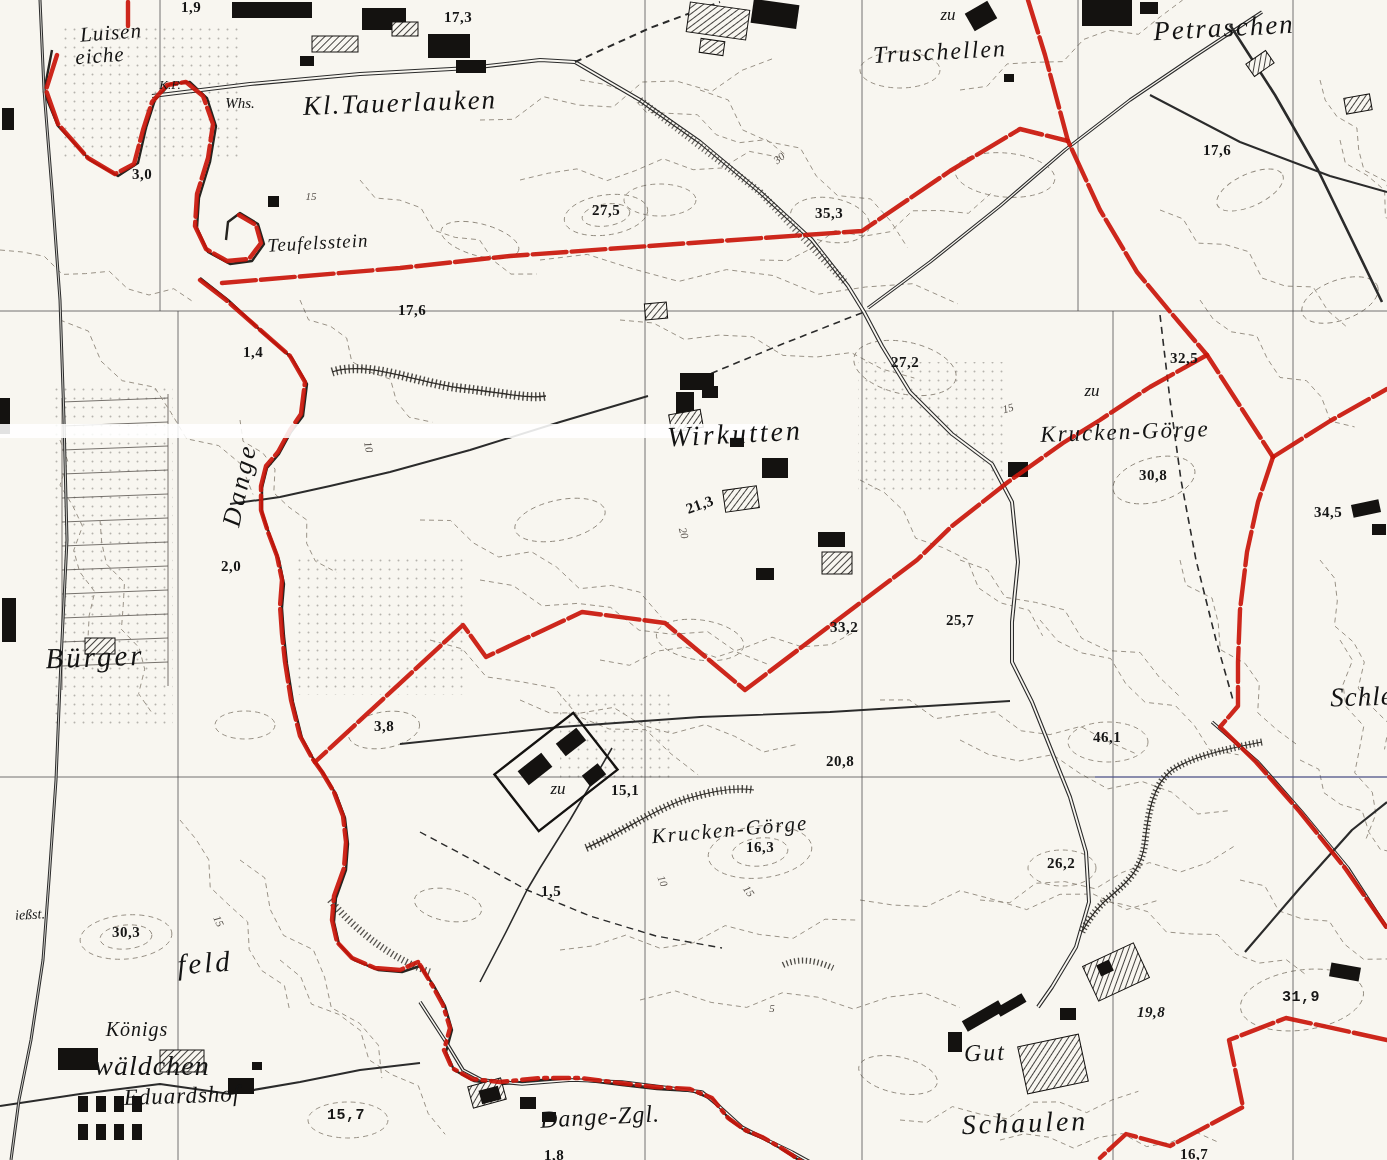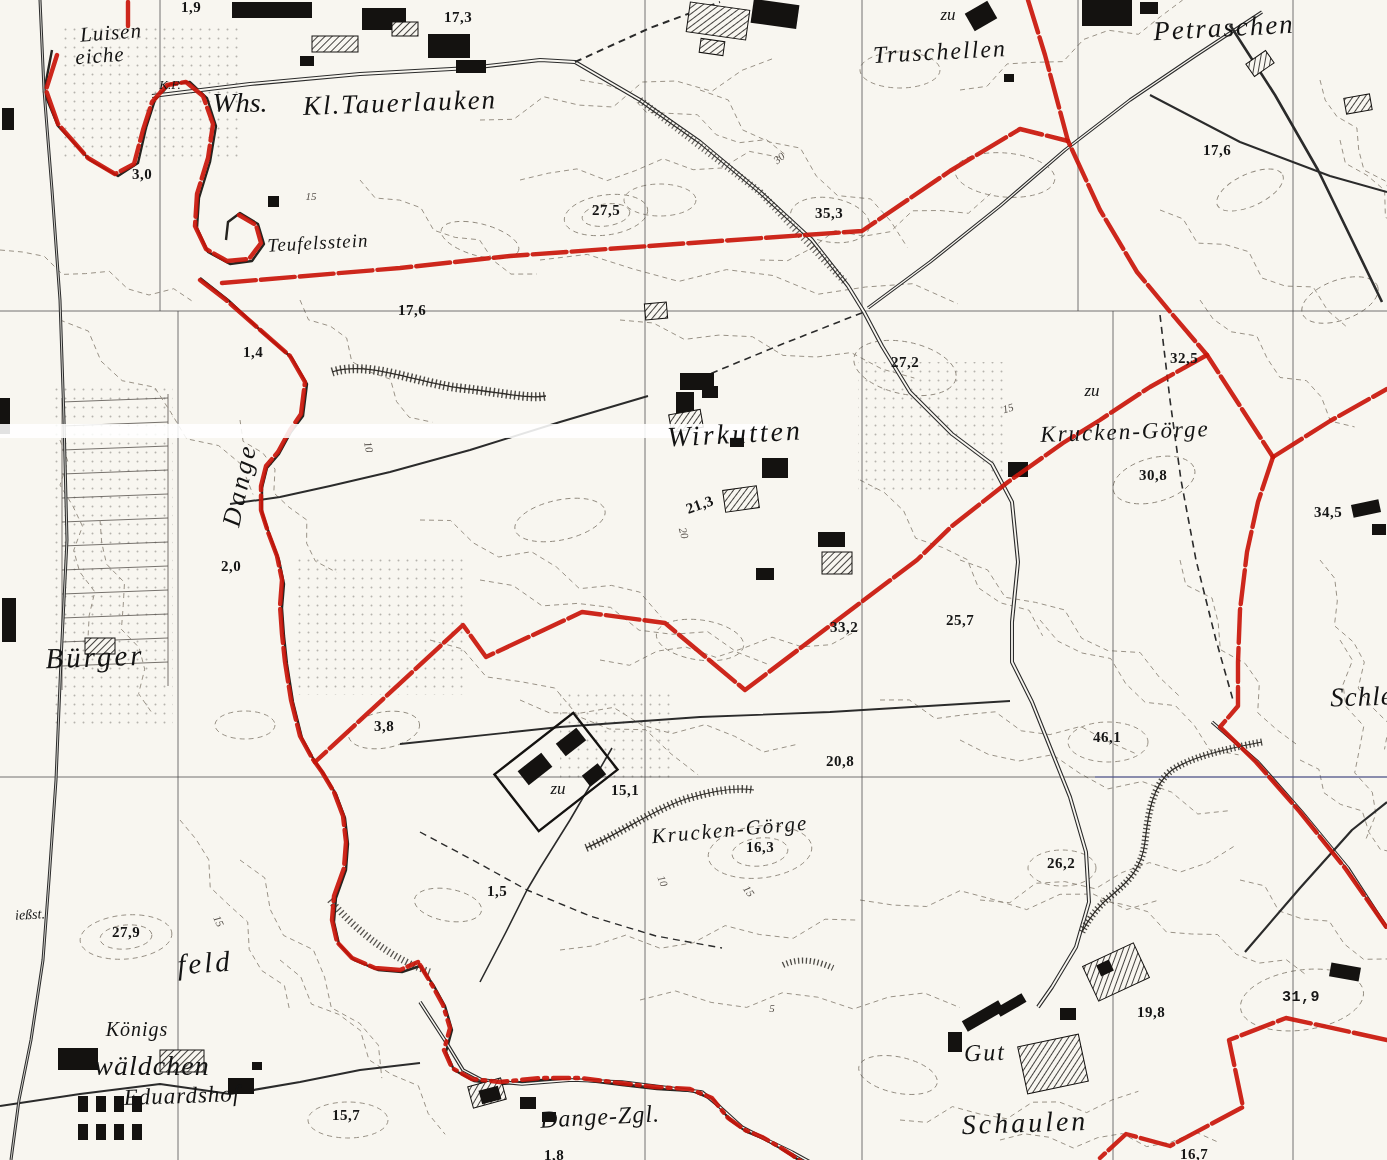--- a/index.html
+++ b/index.html
@@ -253,21 +253,21 @@
         <polyline points="420,965 432,985 443,1005 450,1028 444,1050 452,1068 472,1079 500,1082 540,1078 580,1078 620,1083 655,1087 690,1089 712,1098 728,1118 745,1130 762,1137 778,1146 792,1155 802,1162" fill="none" stroke="#c9150a" stroke-width="4.4" stroke-linejoin="round" stroke-linecap="round" stroke-dasharray="16 6 3 6" opacity="0.92"></polyline>
       </g>
   </svg>
 
   <div class="streak" style="left:0;top:424px;width:768px;height:14px;opacity:.88;"></div>
 
   <div id="labels">
       <div class="lbl place" style="left: 111px; top: 33px; transform: translate(-50%, -50%) rotate(-4deg); font-size: 21px; letter-spacing: 1px;">Luisen</div>
       <div class="lbl place" style="left: 100px; top: 56px; transform: translate(-50%, -50%) rotate(-4deg); font-size: 21px; letter-spacing: 1px;">eiche</div>
       <div class="lbl place" style="left: 170px; top: 85px; transform: translate(-50%, -50%) rotate(0deg); font-size: 13px; letter-spacing: 0px;">K.F.</div>
-      <div class="lbl place" style="left: 240px; top: 103px; transform: translate(-50%, -50%) rotate(0deg); font-size: 28px; letter-spacing: 0px;">Whs.</div>
+      <div class="lbl place" style="left: 240px; top: 103px; transform: translate(-50%, -50%) rotate(0deg); font-size: 15px; letter-spacing: 0px;">Whs.</div>
       <div class="lbl place" style="left: 400px; top: 103px; transform: translate(-50%, -50%) rotate(-2deg); font-size: 27px; letter-spacing: 2px;">Kl.Tauerlauken</div>
       <div class="lbl place" style="left: 318px; top: 243px; transform: translate(-50%, -50%) rotate(-3deg); font-size: 19px; letter-spacing: 1px;">Teufelsstein</div>
       <div class="lbl place" style="left: 948px; top: 15px; transform: translate(-50%, -50%) rotate(0deg); font-size: 17px; letter-spacing: 0px;">zu</div>
       <div class="lbl place" style="left: 940px; top: 52px; transform: translate(-50%, -50%) rotate(-3deg); font-size: 24px; letter-spacing: 2px;">Truschellen</div>
       <div class="lbl place" style="left: 1224px; top: 28px; transform: translate(-50%, -50%) rotate(-3deg); font-size: 27px; letter-spacing: 2px;">Petraschen</div>
       <div class="lbl place" style="left: 735px; top: 434px; transform: translate(-50%, -50%) rotate(-3deg); font-size: 28px; letter-spacing: 3px;">Wirkutten</div>
       <div class="lbl place" style="left: 1092px; top: 391px; transform: translate(-50%, -50%) rotate(0deg); font-size: 17px; letter-spacing: 0px;">zu</div>
       <div class="lbl place" style="left: 1125px; top: 432px; transform: translate(-50%, -50%) rotate(-2deg); font-size: 23px; letter-spacing: 2px;">Krucken-Görge</div>
       <div class="lbl place" style="left: 240px; top: 485px; transform: translate(-50%, -50%) rotate(-78deg); font-size: 26px; letter-spacing: 3px;">Dange</div>
       <div class="lbl place" style="left: 95px; top: 657px; transform: translate(-50%, -50%) rotate(-2deg); font-size: 29px; letter-spacing: 3px;">Bürger</div>
@@ -296,25 +296,25 @@
       <div class="lbl spot" style="left: 1328px; top: 512px; transform: translate(-50%, -50%) rotate(0deg);">34,5</div>
       <div class="lbl spot" style="left: 700px; top: 505px; transform: translate(-50%, -50%) rotate(-20deg);">21,3</div>
       <div class="lbl spot" style="left: 960px; top: 620px; transform: translate(-50%, -50%) rotate(0deg);">25,7</div>
       <div class="lbl spot" style="left: 844px; top: 627px; transform: translate(-50%, -50%) rotate(0deg);">33,2</div>
       <div class="lbl spot" style="left: 840px; top: 761px; transform: translate(-50%, -50%) rotate(0deg);">20,8</div>
       <div class="lbl spot" style="left: 1107px; top: 737px; transform: translate(-50%, -50%) rotate(0deg);">46,1</div>
       <div class="lbl spot" style="left: 760px; top: 847px; transform: translate(-50%, -50%) rotate(0deg);">16,3</div>
       <div class="lbl spot" style="left: 625px; top: 790px; transform: translate(-50%, -50%) rotate(0deg);">15,1</div>
       <div class="lbl spot" style="left: 1061px; top: 863px; transform: translate(-50%, -50%) rotate(0deg);">26,2</div>
       <div class="lbl spot" style="left: 384px; top: 726px; transform: translate(-50%, -50%) rotate(0deg);">3,8</div>
-      <div class="lbl spot" style="left: 497px; top: 891px; transform: translate(-50%, -50%) rotate(0deg);">1,5</div>
+      <div class="lbl spot" style="left: 551px; top: 891px; transform: translate(-50%, -50%) rotate(0deg);">1,5</div>
       <div class="lbl spot" style="left: 231px; top: 566px; transform: translate(-50%, -50%) rotate(0deg);">2,0</div>
-      <div class="lbl spot" style="left: 126px; top: 932px; transform: translate(-50%, -50%) rotate(0deg);">27,9</div>
-      <div class="lbl spot" style="left: 346px; top: 1115px; transform: translate(-50%, -50%) rotate(0deg);">15,7</div>
-      <div class="lbl spot" style="left: 1151px; top: 1012px; transform: translate(-50%, -50%) rotate(0deg);">19,8</div>
+      <div class="lbl spot" style="left: 126px; top: 932px; transform: translate(-50%, -50%) rotate(0deg);">30,3</div>
+      <div class="lbl spot" style="left: 346px; top: 1115px; transform: translate(-50%, -50%) rotate(0deg); font-family: Liberation Mono, monospace;">15,7</div>
+      <div class="lbl spot" style="left: 1151px; top: 1012px; transform: translate(-50%, -50%) rotate(0deg); font-style: italic;">19,8</div>
       <div class="lbl spot" style="left: 1301px; top: 997px; transform: translate(-50%, -50%) rotate(0deg); font-family: Liberation Mono, monospace;">31,9</div>
       <div class="lbl spot" style="left: 1194px; top: 1154px; transform: translate(-50%, -50%) rotate(0deg);">16,7</div>
       <div class="lbl spot" style="left: 554px; top: 1155px; transform: translate(-50%, -50%) rotate(0deg);">1,8</div>
       <div class="lbl clab" style="left: 311px; top: 196px; transform: translate(-50%, -50%) rotate(0deg);">15</div>
       <div class="lbl clab" style="left: 779px; top: 158px; transform: translate(-50%, -50%) rotate(-40deg);">30</div>
       <div class="lbl clab" style="left: 369px; top: 447px; transform: translate(-50%, -50%) rotate(78deg);">10</div>
       <div class="lbl clab" style="left: 684px; top: 533px; transform: translate(-50%, -50%) rotate(75deg);">20</div>
       <div class="lbl clab" style="left: 1008px; top: 408px; transform: translate(-50%, -50%) rotate(-15deg);">15</div>
       <div class="lbl clab" style="left: 663px; top: 881px; transform: translate(-50%, -50%) rotate(70deg);">10</div>
       <div class="lbl clab" style="left: 749px; top: 891px; transform: translate(-50%, -50%) rotate(55deg);">15</div>

